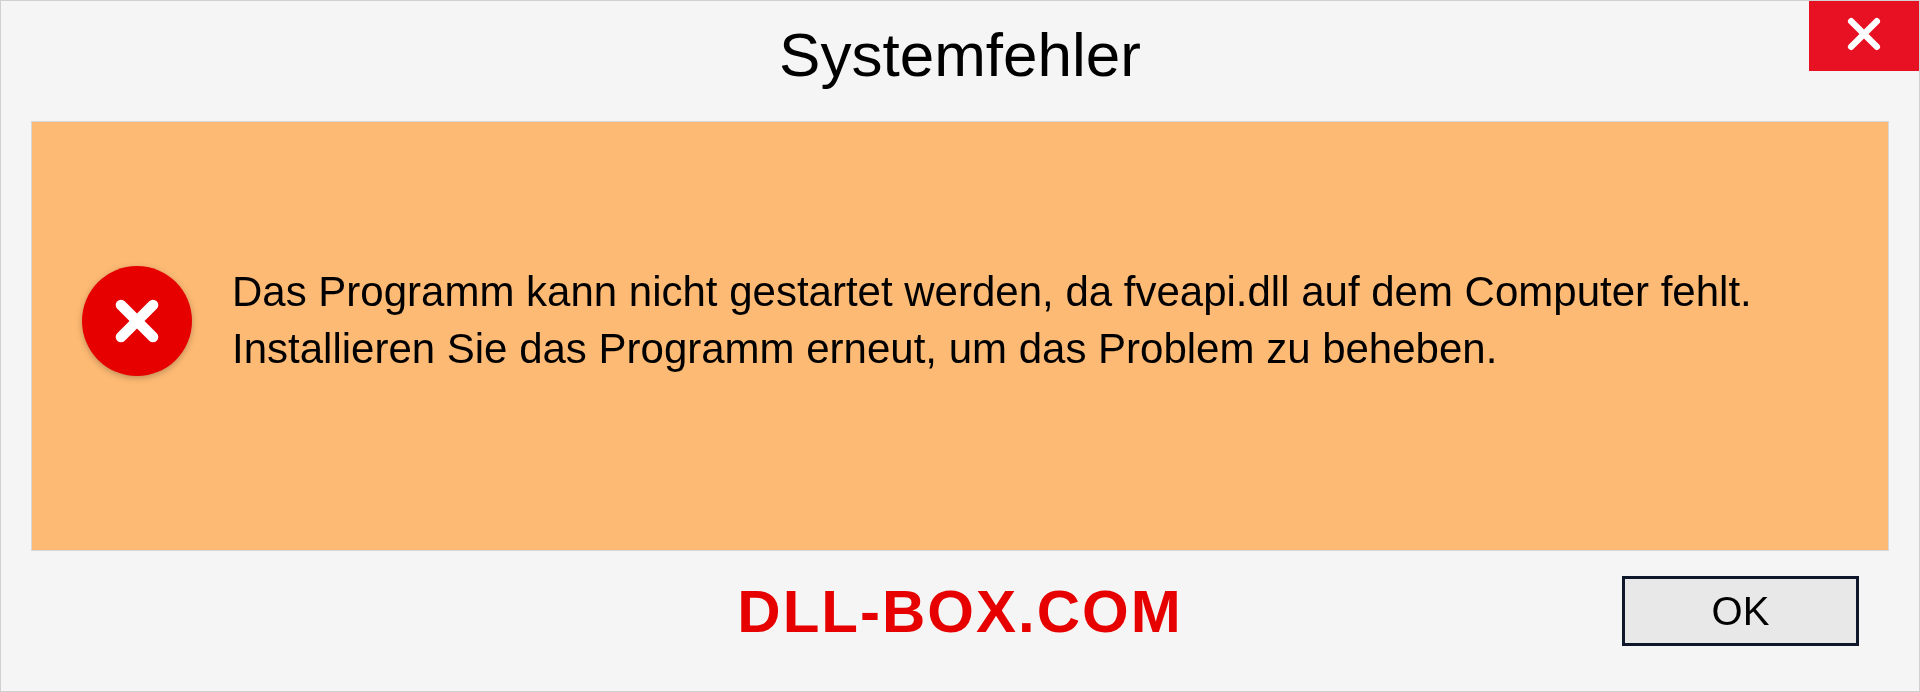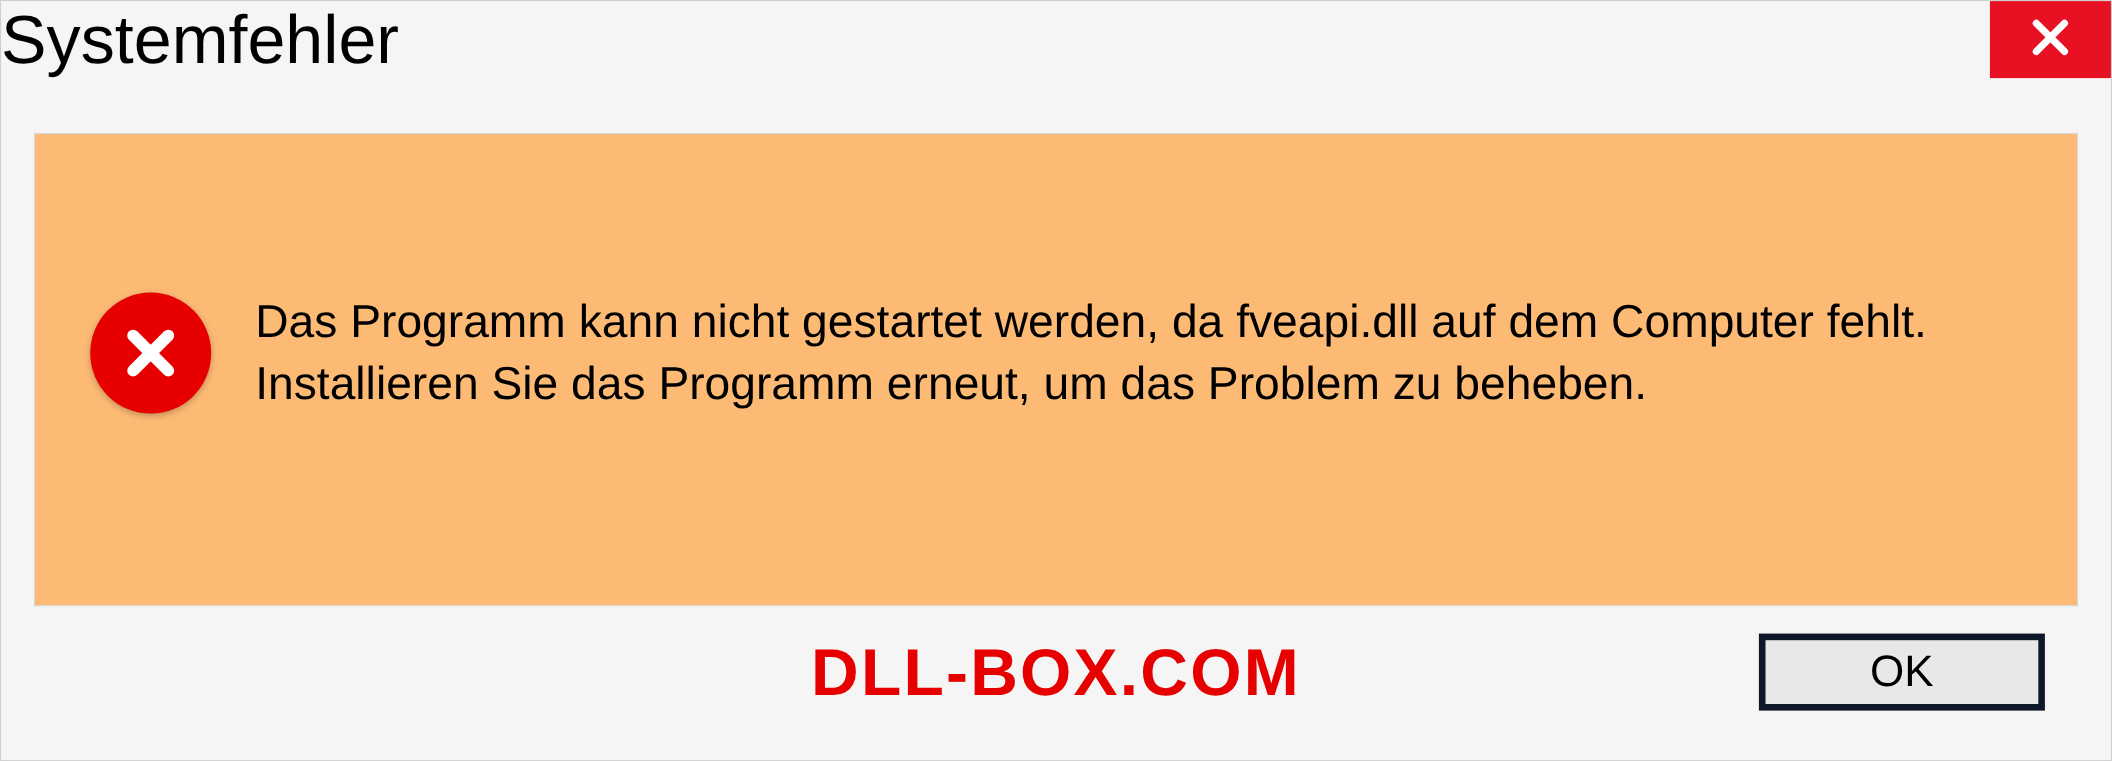--- a/index.html
+++ b/index.html
@@ -19,22 +19,24 @@
       height: 100%;
       background: #f5f5f5;
       border: 1px solid #d0d0d0;
       position: relative;
       display: flex;
       flex-direction: column;
     }
     .titlebar {
       display: flex;
       align-items: flex-start;
+      justify-content: center;
       position: relative;
       height: 110px;
+      padding-top: 18px;
     }
     .title {
       font-size: 62px;
       font-weight: 400;
       color: #000;
       text-align: center;
     }
     .close-btn {
       position: absolute;
       top: 0;
@@ -95,24 +97,24 @@
       position: absolute;
       left: 50%;
       transform: translateX(-50%);
       font-size: 60px;
       font-weight: 800;
       color: #e60000;
       letter-spacing: 2px;
       font-family: Arial, sans-serif;
     }
     .ok-btn {
-      width: 260px;
+      width: 237px;
       height: 70px;
       background: #e8e8e8;
-      border: 6px solid #0f172a;
+      border: 3px solid #0f172a;
       font-size: 40px;
       color: #000;
       display: flex;
       align-items: center;
       justify-content: center;
       cursor: pointer;
     }
   </style>
 </head>
 <body>

